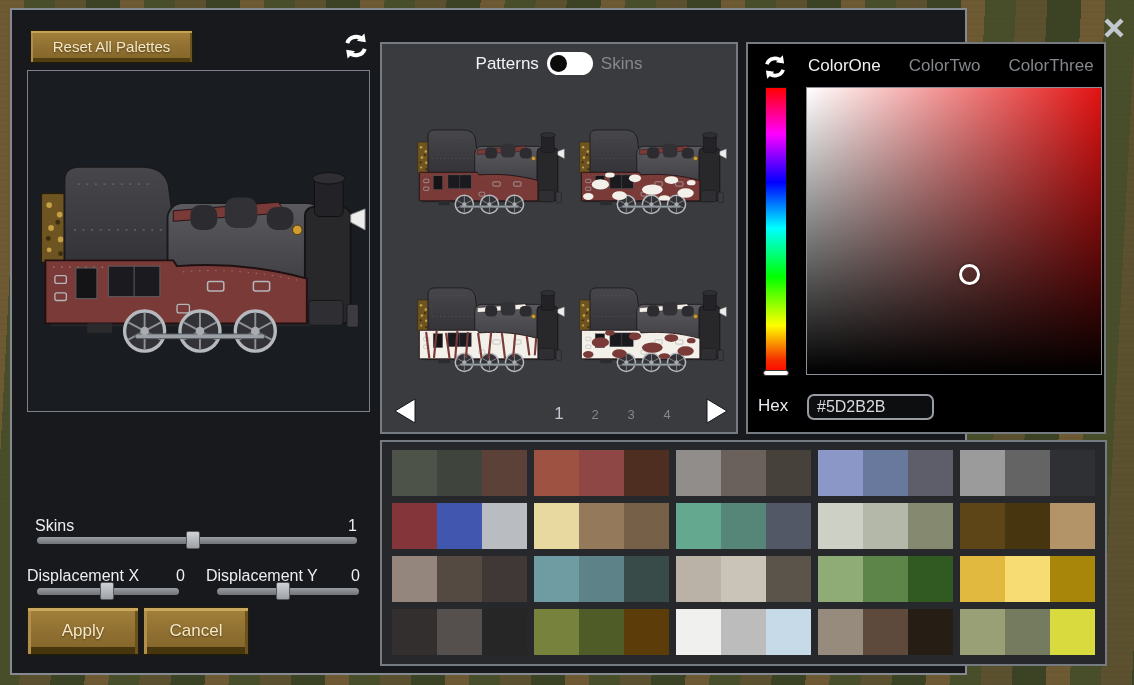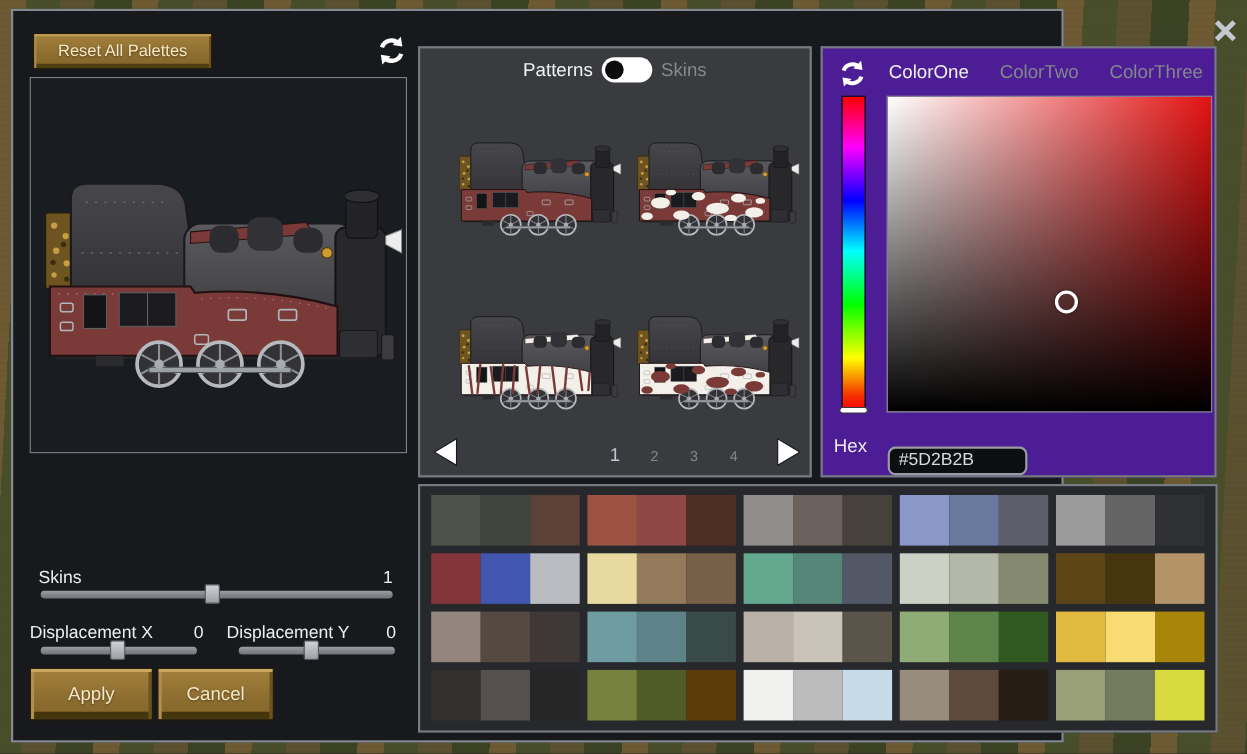--- a/index.html
+++ b/index.html
@@ -26,21 +26,21 @@
     box-shadow:inset 0 2px 0 #c4a258, inset 2px 0 0 #ae8c49, inset -2px 0 0 #6b531f, inset 0 -4px 0 #503d12;
   }
   .gold-btn.big{
     box-shadow:inset 0 3px 0 #c9a75c, inset 3px 0 0 #b2904c, inset -3px 0 0 #6b531f, inset 0 -7px 0 #46360e;
     font-size:17px;
   }
   
   .panel{box-sizing:border-box;border:2px solid #767b82;}
   .preview-panel{left:15px;top:60px;width:343px;height:342px;background:#191d22;border-width:1px;border-color:#7d828a;}
   .patterns-panel{left:368px;top:32px;width:358px;height:392px;background:#393b3f;}
-  .color-panel{left:734px;top:32px;width:360px;height:392px;background:#4c1d95;}
+  .color-panel{left:734px;top:32px;width:360px;height:392px;background:#000000;}
   .swatch-panel{left:368px;top:430px;width:727px;height:226px;background:#26282c;padding:8px 10px;}
   
   .pat-header{left:0;top:8px;width:100%;display:flex;align-items:center;justify-content:center;gap:8px;}
   .lbl-light{color:#f2f3f5;font-size:17px;}
   .lbl-gray{color:#85888d;font-size:17px;}
   .toggle{width:46px;height:23px;background:#fff;border-radius:12px;position:relative;cursor:pointer;}
   .toggle .knob{position:absolute;left:3px;top:3px;width:17px;height:17px;background:#0b0b0b;border-radius:50%;}
   
   .thumb{position:absolute;width:158px;height:106px;cursor:pointer;}
   .thumb svg{width:100%;height:100%;}
@@ -54,21 +54,21 @@
   
   .tabs{left:60px;top:12px;display:flex;gap:28px;}
   .tab{font-size:17px;color:#84878c;cursor:pointer;}
   .tab.active{color:#eef0f2;}
   .hue{left:17px;top:43px;width:22px;height:288px;border:1px solid #0c0d0f;box-sizing:border-box;cursor:pointer;
     background:linear-gradient(180deg,#f00 0%,#f0f 16%,#00f 33%,#0ff 49%,#0f0 66%,#ff0 83%,#f43000 95%,#f00 100%);}
   .hue-handle{position:absolute;left:-3px;bottom:-2px;width:26px;height:6px;background:#fff;border:1px solid #3a3a3a;border-radius:3px;box-sizing:border-box;}
   .sv-square{left:58px;top:43px;width:296px;height:288px;border:1px solid #8b9096;box-sizing:border-box;cursor:crosshair;}
   .sv-circle{position:absolute;left:152px;top:176px;width:15px;height:15px;border:3px solid #fff;border-radius:50%;box-shadow:0 0 3px rgba(0,0,0,.6);}
   .hex-label{left:10px;top:352px;color:#e9ebee;font-size:17px;}
-  .hex-input{left:59px;top:362px;width:127px;height:26px;background:#0d0e10;border:2px solid #989da4;border-radius:7px;
+  .hex-input{left:59px;top:350px;width:127px;height:26px;background:#0d0e10;border:2px solid #989da4;border-radius:7px;
     color:#d7dade;font-size:16px;font-family:"Liberation Sans",sans-serif;padding:0 8px;box-sizing:border-box;}
   .save-btn{left:229px;top:350px;width:126px;height:27px;font-size:15px;}
   
   .pal-rows{display:flex;flex-direction:column;gap:7px;}
   .pal-row{display:flex;gap:7px;}
   .pal-group{display:flex;width:135px;height:46px;cursor:pointer;}
   .sw{flex:1 1 45px;}
   
   .slider-label{color:#eceef0;font-size:16px;}
   .slider-value{color:#eceef0;font-size:16px;text-align:right;}

